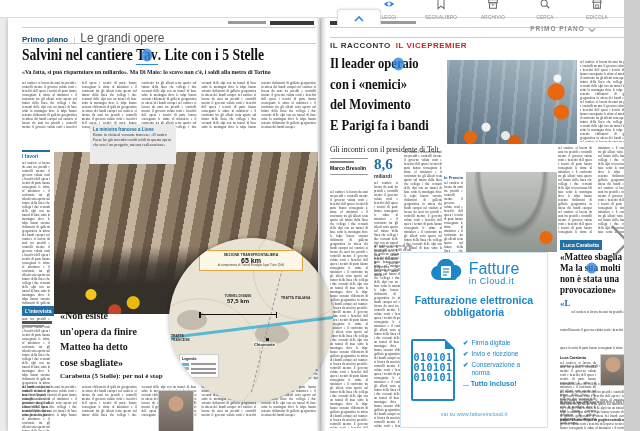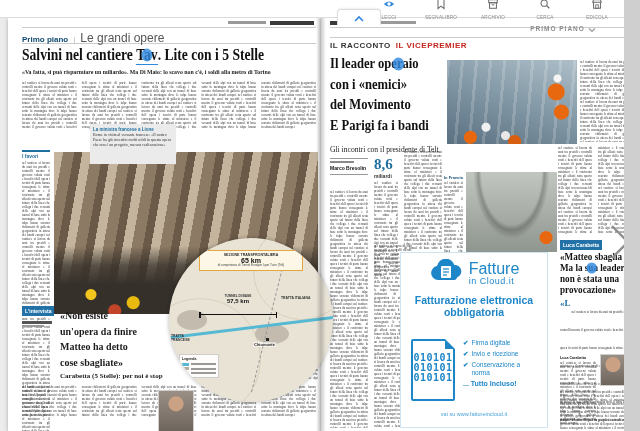--- a/index.html
+++ b/index.html
@@ -374,21 +374,21 @@
           <span>Conservazione a norma</span>
         </div>
       <div class="tagline">... Tutto Incluso!</div>
     </div>
     <div class="cta">vai su www.fattureincloud.it</div>
   </div>
 
   <div id="side-tag" class="abs">Luca Carabetta</div>
   <div id="side-quote" class="abs">
     <div class="sqline">«Matteo sbaglia</div>
-    <div class="sqline"><span>Ma la </span><span class="reading-dot small"><span>sua</span></span><span> leader</span></div>
+    <div class="sqline"><span>Ma la </span><span class="reading-dot small"><span>sua</span></span><span> molti</span></div>
     <div class="sqline">non è stata una</div>
     <div class="sqline">provocazione»</div>
   </div>
   <div id="side-body1" class="abs">
     <span class="dropcap">«L</span>
     <span class="greek">nel cantiere si lavora da anni tra presidi e controlli mentre il governo valuta costi e benefici dell opera i tecnici di parte hanno consegnato le stime al ministero e il confronto tra gli alleati resta aperto sul futuro della linea che collega i due versanti delle alpi con un tunnel di base sotto la montagna dove le talpe hanno scavato chilometri di galleria geognostica in attesa dei bandi europei nel cantiere si lavora da anni tra presidi e controlli mentre il governo valuta costi e benefici dell opera i tecnici di parte hanno consegnato le stime al ministero e il confronto tra gli alleati resta aperto sul futuro della linea che collega i due versanti delle alpi con un tunnel di base sotto la montagna dove le talpe hanno scavato chilometri di galleria geognostica in attesa dei bandi europei</span>
   </div>
   <div id="side-caption" class="abs">
     <div class="scn">Luca Carabetta</div>
     <div class="greek">nel cantiere si lavora da anni tra presidi e controlli mentre il governo valuta costi e benefici dell opera i tecnici di parte hanno consegnato le stime al ministero e il confronto tra gli alleati resta aperto sul futuro della linea che collega i due versanti delle alpi con un tunnel di base sotto la montagna dove le talpe hanno scavato chilometri di galleria geognostica in attesa dei bandi europei</div>

